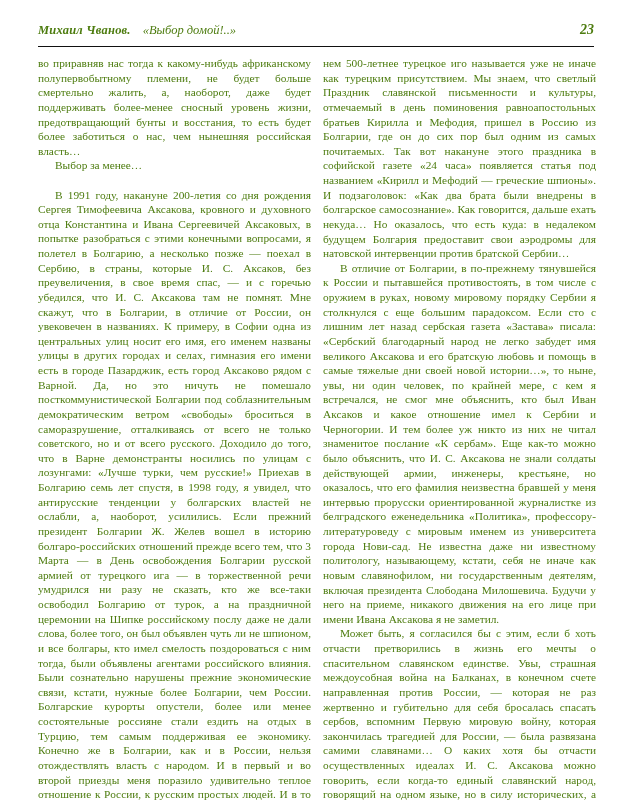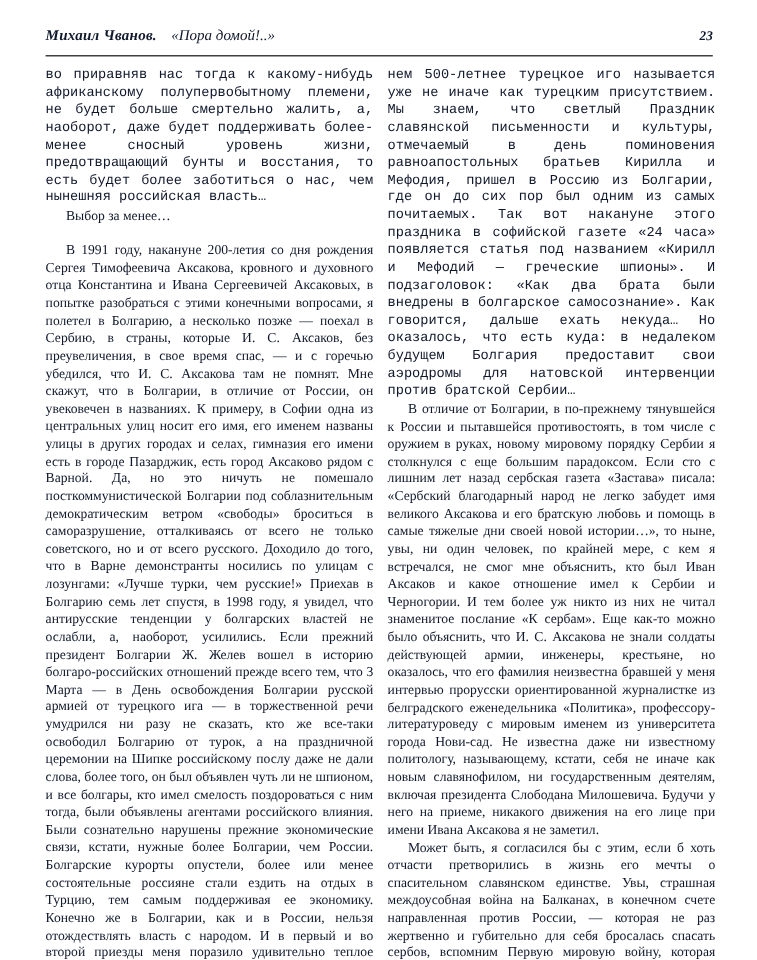--- a/index.html
+++ b/index.html
@@ -7,21 +7,21 @@
     padding: 0;
     background: #ffffff;
   }
   .page {
     position: relative;
     width: 631px;
     height: 800px;
     background: #ffffff;
     overflow: hidden;
     font-family: "Liberation Serif", "DejaVu Serif", serif;
-    color: #0f172a;
+    color: #4d7c0f;
     border-radius: 24px;
   }
   .header {
     position: absolute;
     left: 38px;
     top: 22px;
     width: 556px;
     height: 22px;
     display: flex;
     align-items: baseline;
@@ -38,21 +38,21 @@
   .header-title {
     font-style: italic;
     font-size: 12.5px;
     margin-left: 12px;
     white-space: nowrap;
   }
   .header-spacer { flex: 1 1 auto; }
   .header-page {
     font-style: italic;
     font-weight: bold;
-    font-size: 11px;
+    font-size: 14px;
   }
   .columns {
     position: absolute;
     left: 38px;
     top: 56px;
     width: 558px;
     display: flex;
     gap: 12px;
   }
   .col {
@@ -62,37 +62,36 @@
     text-align: justify;
     text-justify: inter-word;
     hyphens: manual;
   }
   .col p {
     margin: 0;
     text-indent: 17px;
   }
   .col p.cont {
     text-indent: 0;
-    font-family: Liberation Mono, monospace;
   }
   .col p.gap-before {
     margin-top: 14.62px;
   }
   .col p:last-child {
     text-align: justify;
   }
 </style>
 </head>
 <body>
 
 <div class="page">
 
   <div class="header">
     <span class="header-author">Михаил Чванов.</span>
-    <span class="header-title">«Пора домой!..»</span>
+    <span class="header-title">«Выбор домой!..»</span>
     <span class="header-spacer"></span>
     <span class="header-page">23</span>
   </div>
 
   <div class="columns">
     <div class="col" id="col-left">
         <p class="cont">во приравняв нас тогда к какому-нибудь африканскому полупервобытному племени, не будет больше смертельно жалить, а, наоборот, даже будет поддерживать более-менее сносный уровень жизни, предотвращающий бунты и восстания, то есть будет более заботиться о нас, чем нынешняя российская власть…</p>
         <p>Выбор за менее…</p>
         <p class="gap-before">В 1991 году, накануне 200-летия со дня рождения Сергея Тимофеевича Аксакова, кровного и духовного отца Константина и Ивана Сергеевичей Аксаковых, в попытке разобраться с этими конечными вопросами, я полетел в Болгарию, а несколько позже — поехал в Сербию, в страны, которые И. С. Аксаков, без преувеличения, в свое время спас, — и с горечью убедился, что И. С. Аксакова там не помнят. Мне скажут, что в Болгарии, в отличие от России, он увековечен в названиях. К примеру, в Софии одна из центральных улиц носит его имя, его именем названы улицы в других городах и селах, гимназия его имени есть в городе Пазарджик, есть город Аксаково рядом с Варной. Да, но это ничуть не помешало посткоммунистической Болгарии под соблазнительным демократическим ветром «свободы» броситься в саморазрушение, отталкиваясь от всего не только советского, но и от всего русского. Доходило до того, что в Варне демонстранты носились по улицам с лозунгами: «Лучше турки, чем русские!» Приехав в Болгарию семь лет спустя, в 1998 году, я увидел, что антирусские тенденции у болгарских властей не ослабли, а, наоборот, усилились. Если прежний президент Болгарии Ж. Желев вошел в историю болгаро-российских отношений прежде всего тем, что 3 Марта — в День освобождения Болгарии русской армией от турецкого ига — в торжественной речи умудрился ни разу не сказать, кто же все-таки освободил Болгарию от турок, а на праздничной церемонии на Шипке российскому послу даже не дали слова, более того, он был объявлен чуть ли не шпионом, и все болгары, кто имел смелость поздороваться с ним тогда, были объявлены агентами российского влияния. Были сознательно нарушены прежние экономические связи, кстати, нужные более Болгарии, чем России. Болгарские курорты опустели, более или менее состоятельные россияне стали ездить на отдых в Турцию, тем самым поддерживая ее экономику. Конечно же в Болгарии, как и в России, нельзя отождествлять власть с народом. И в первый и во второй приезды меня поразило удивительно теплое отношение к России, к русским простых людей. И в то же время какое-то гипертрофированное, граничащее с маразмом, неприятие всего русского официальной болгарской властью и так называемой демократической общественностью, которая мало чем отличается от нашей российской, наверное, только еще мельче и оголтелее. К примеру, готовится к печати новый школьный учебник по истории, так в</p>
       </div>

